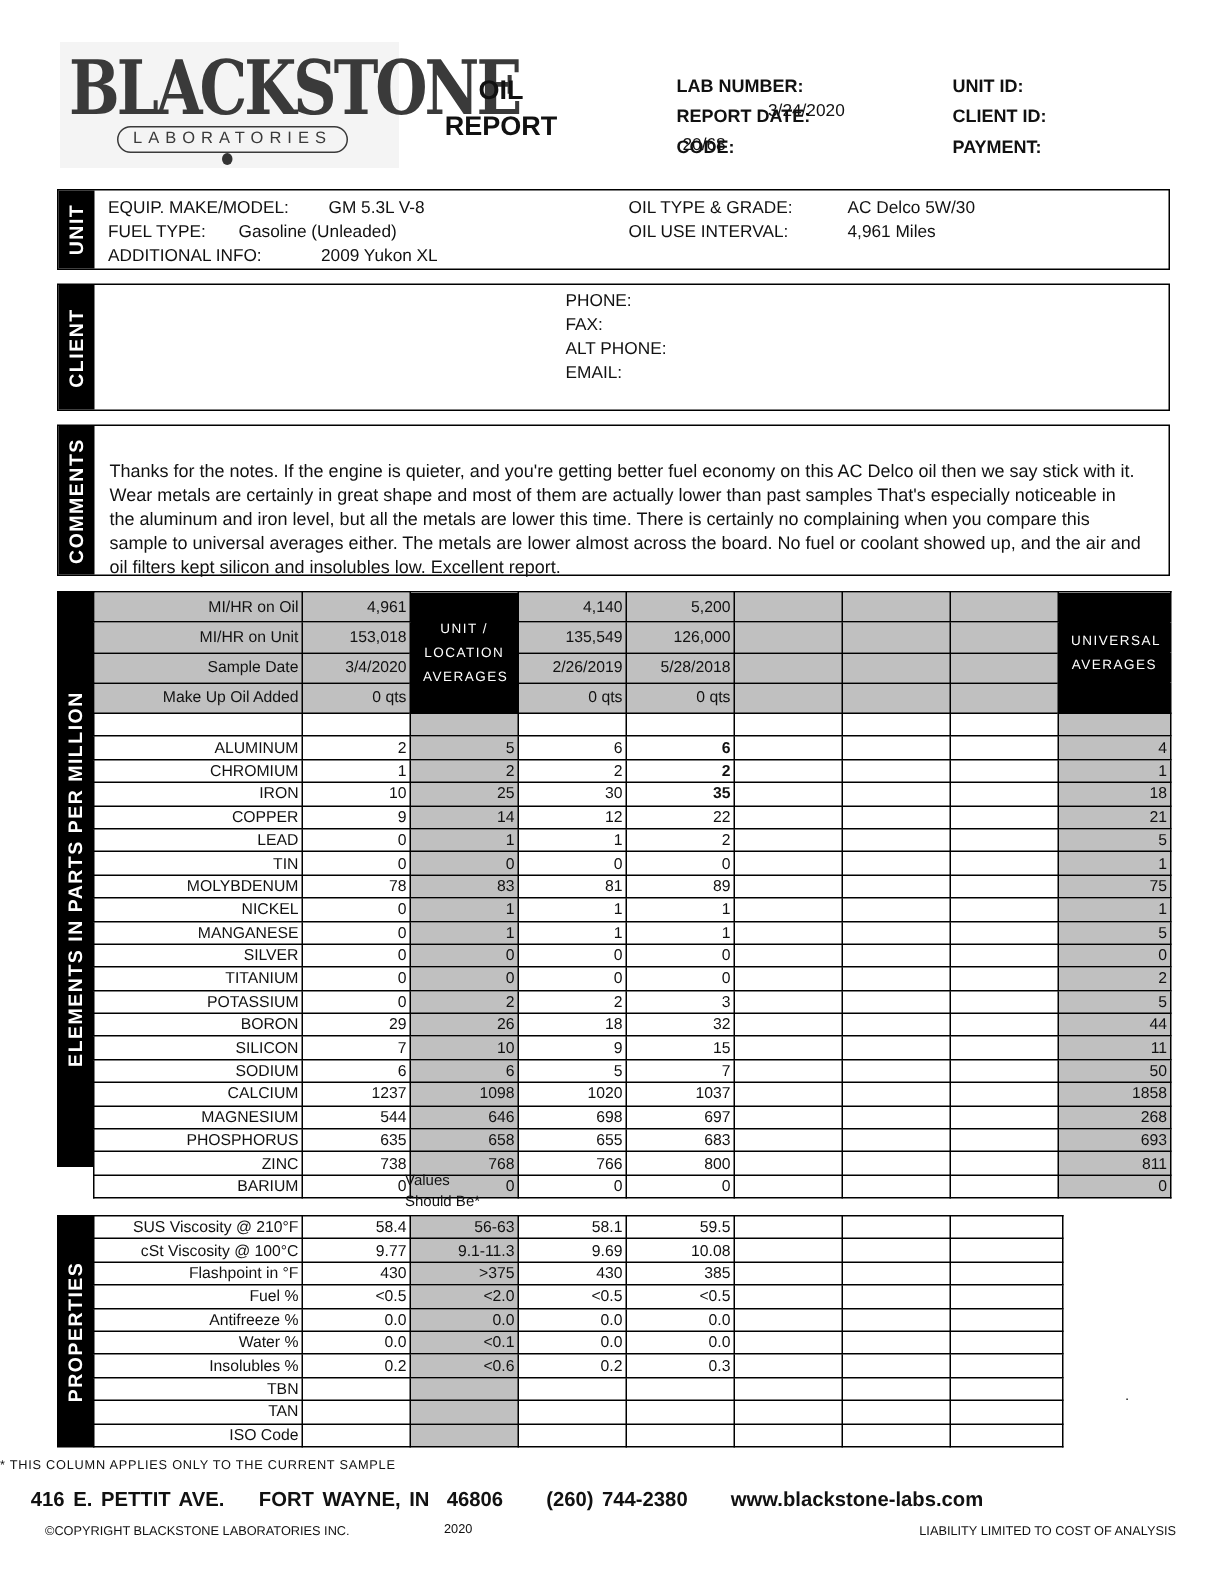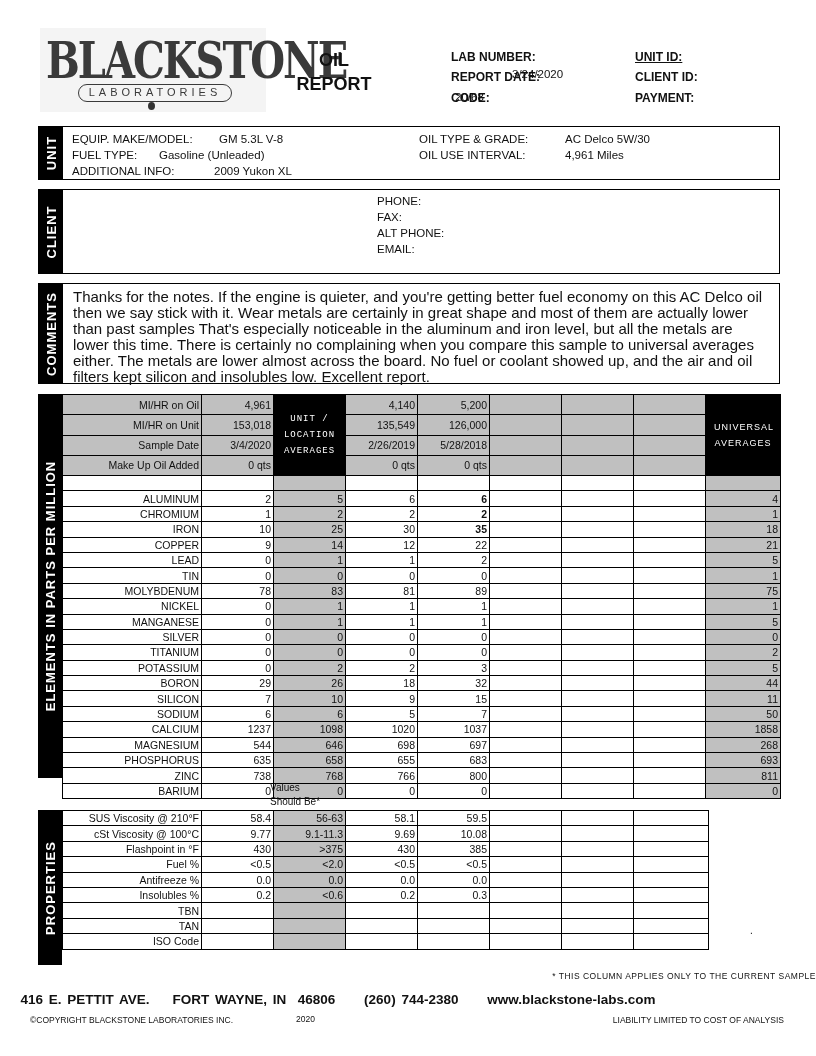--- a/index.html
+++ b/index.html
@@ -13,34 +13,34 @@
   .logo-dot { position: absolute; left: 108px; top: 74px; width: 7px; height: 8px; background: #333; border-radius: 50%; }
   .title { left: 284px; top: 48px; width: 100px; text-align: center; font-weight: bold; font-size: 18px; line-height: 24px; }
   .hdr-lbl { font-weight: bold; font-size: 12px; padding-left: 44px; }
   .hdr-val { font-size: 11.5px; }
 
   
   .box { left: 38px; width: 742px; border: 1px solid #000; }
   .sidebar { position: absolute; left: 0; top: 0; bottom: 0; width: 24px; background: #000; }
   .vlabel { position: absolute; left: 12px; top: 50%; transform: translate(-50%, -50%) rotate(-90deg); color: #fff; font-weight: bold; font-size: 13px; letter-spacing: 1px; white-space: nowrap; }
   .txt { font-size: 11.5px; position: absolute; white-space: nowrap; }
-  .comments-text { position: absolute; left: 34px; top: 5px; width: 690px; font-size: 15px; line-height: 16px; }
+  .comments-text { position: absolute; left: 34px; top: 22px; width: 690px; font-size: 12px; line-height: 16px; }
 
   
   table { border-collapse: collapse; position: absolute; table-layout: fixed; }
   td { border: 1px solid #000; font-size: 10.5px; height: 15.4px; padding: 0 2px; white-space: nowrap; overflow: hidden; }
   td.lbl { text-align: right; padding-left: 3px; }
   td.num { text-align: right; }
   td.g { background: #c0c0c0; }
   td.blk { background: #000; color: #fff; text-align: center; font-size: 9px; letter-spacing: 1px; line-height: 16px; }
 
   .el-side { left: 38px; top: 394px; width: 24px; height: 384px; background: #000; }
   .pr-side { left: 38px; top: 810px; width: 24px; height: 155px; background: #000; }
 
-  .footer-note { left: 0; width: 816px; top: 971px; text-align: right; font-size: 8.5px; letter-spacing: 0.5px; }
+  .footer-note { left: 0; width: 816px; top: 971px; text-align: left; font-size: 8.5px; letter-spacing: 0.5px; }
   .footer-addr { left: 0; width: 676px; top: 992px; text-align: center; font-weight: bold; font-size: 13.5px; word-spacing: 2px; }
   .copy { left: 30px; top: 1015px; font-size: 8.5px; }
   .copy-yr { left: 296px; top: 1014px; font-size: 8.5px; }
   .liab { right: 32px; top: 1015px; font-size: 8.5px; }
 </style>
 </head>
 <body>
 
 <div class="abs logo">
   <div class="logo-main">BLACKSTONE</div>
@@ -50,21 +50,21 @@
 <div class="abs title">
   <div>OIL</div>
   <div>REPORT</div>
 </div>
 
 <div class="abs hdr-lbl" style="left:407px;top:50px;">LAB NUMBER:</div>
 <div class="abs hdr-lbl" style="left:407px;top:70px;">REPORT DATE:</div>
 <div class="abs hdr-val" style="left:512px;top:68px;">3/24/2020</div>
 <div class="abs hdr-lbl" style="left:407px;top:91px;">CODE:</div>
 <div class="abs hdr-val" style="left:455px;top:91px;">20/68</div>
-<div class="abs hdr-lbl" style="left:591px;top:50px;text-decoration:underline;">UNIT ID:</div>
+<div class="abs hdr-lbl" style="left:591px;top:50px;">UNIT ID:</div>
 <div class="abs hdr-lbl" style="left:591px;top:70px;">CLIENT ID:</div>
 <div class="abs hdr-lbl" style="left:591px;top:91px;">PAYMENT:</div>
 
 <div class="abs box" style="top:126px;height:54px;">
   <div class="sidebar">
       <div class="vlabel">UNIT</div>
     </div>
   <span class="txt" style="left:33px;top:6px;">EQUIP. MAKE/MODEL:</span>
   <span class="txt" style="left:180px;top:6px;">GM 5.3L V-8</span>
   <span class="txt" style="left:33px;top:22px;">FUEL TYPE:</span>
@@ -106,21 +106,21 @@
       <col style="width:72px">
       <col style="width:72px">
       <col style="width:72px">
       <col style="width:72px">
       <col style="width:75px">
   </colgroup>
   <tbody id="el-body">
       <tr>
         <td class="lbl g">MI/HR on Oil</td>
         <td class="num g">4,961</td>
-        <td class="blk" rowspan="4" style="white-space:normal;padding:16px 8px;font-family:Liberation Mono, monospace;">UNIT / LOCATION AVERAGES</td>
+        <td class="blk" rowspan="4" style="white-space:normal;padding:16px 8px;">UNIT / LOCATION AVERAGES</td>
         <td class="num g">4,140</td>
         <td class="num g">5,200</td>
         <td class="g"></td>
         <td class="g"></td>
         <td class="g"></td>
         <td class="blk" rowspan="4" style="white-space:normal;padding:0 8px;">UNIVERSAL AVERAGES</td>
       </tr>
       <tr>
         <td class="lbl g">MI/HR on Unit</td>
         <td class="num g">153,018</td>
@@ -445,20 +445,30 @@
         <td class="lbl">Antifreeze %</td>
         <td class="num">0.0</td>
         <td class="num g">0.0</td>
         <td class="num">0.0</td>
         <td class="num">0.0</td>
         <td></td>
         <td></td>
         <td></td>
       </tr>
       <tr>
+        <td class="lbl">Water %</td>
+        <td class="num">0.0</td>
+        <td class="num g">&lt;0.1</td>
+        <td class="num">0.0</td>
+        <td class="num">0.0</td>
+        <td></td>
+        <td></td>
+        <td></td>
+      </tr>
+      <tr>
         <td class="lbl">Insolubles %</td>
         <td class="num">0.2</td>
         <td class="num g">&lt;0.6</td>
         <td class="num">0.2</td>
         <td class="num">0.3</td>
         <td></td>
         <td></td>
         <td></td>
       </tr>
       <tr>

